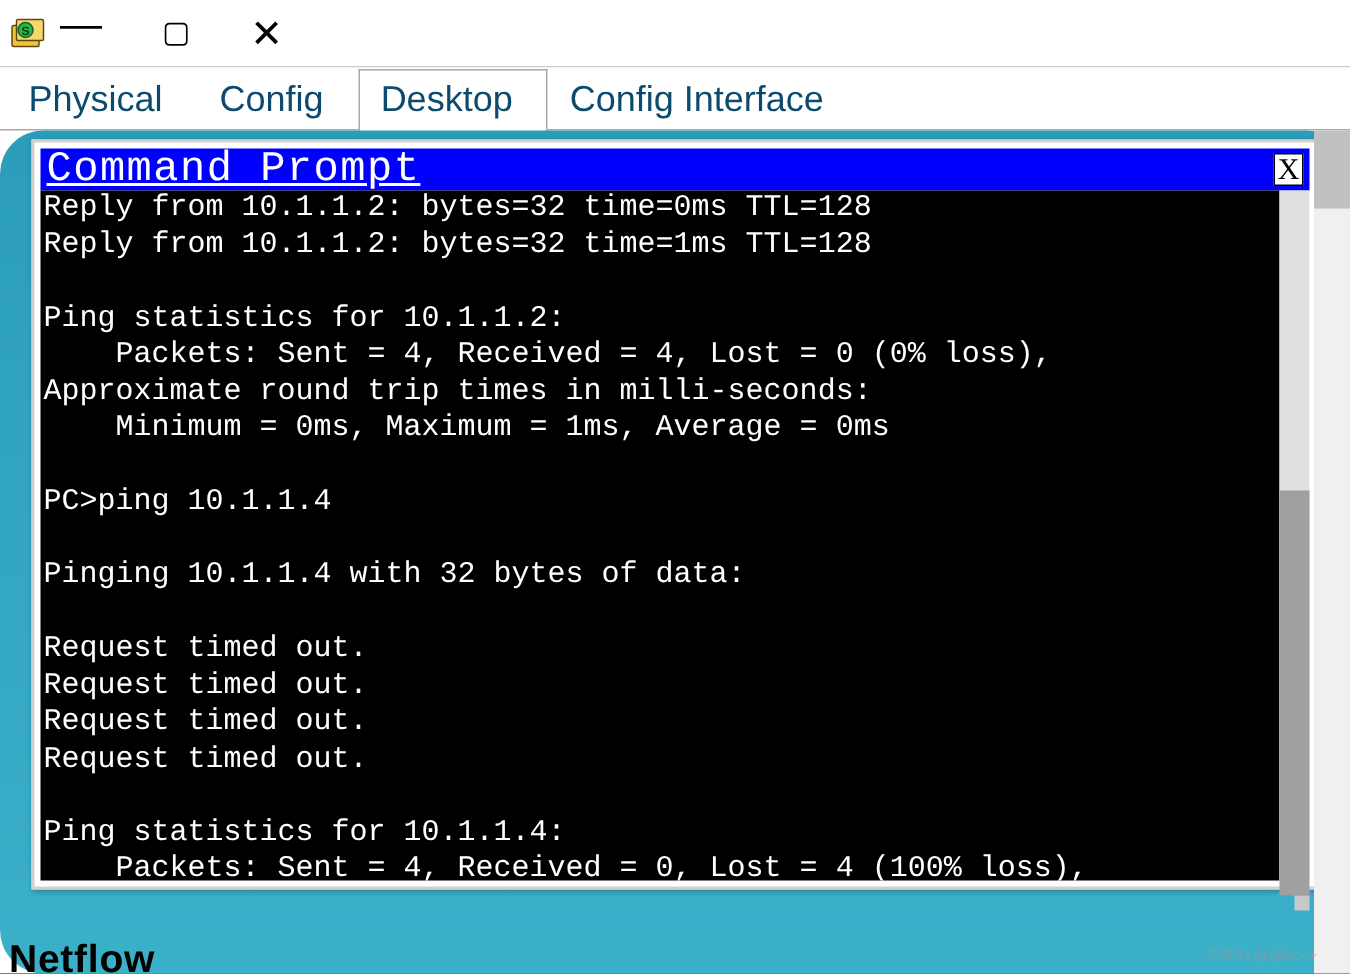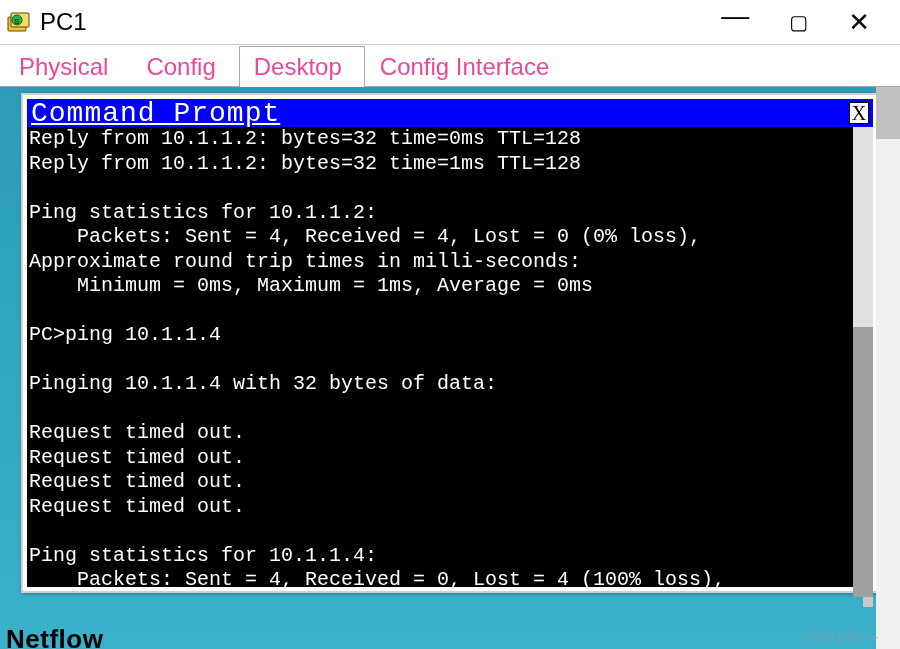--- a/index.html
+++ b/index.html
@@ -48,38 +48,39 @@
       align-items: flex-end;
       height: 42px;
       padding-left: 4px;
     }
     .tab {
       padding: 6px 22px 6px 14px;
       font-size: 24px;
       border: 1px solid transparent;
       border-bottom: none;
       cursor: pointer;
-      color: #ec4899;
+      color: #0c4a6e;
     }
     .tab.active {
       border: 1px solid #aaa;
       border-bottom: 1px solid #fff;
       position: relative;
       top: 1px;
       background: #fff;
     }
     .tab-underline{
       border-top:1px solid #aaa;
       margin-top:-1px;
     }
     .desktop-area {
       background: linear-gradient(#2b9dbb,#3bb0c9);
       height: calc(100% - 87px);
       padding: 6px;
       position: relative;
+      border-radius: 29px;
     }
     .cmd-window {
       background: #fff;
       border: 2px solid #d0d0d0;
       padding: 4px;
       box-shadow: 1px 1px 4px rgba(0,0,0,0.3);
       width: 858px;
       margin: 0 auto;
     }
     .cmd-titlebar {
@@ -185,21 +186,20 @@
 
 <div class="titlebar">
   <div class="icon-wrap">
     <svg width="26" height="22" viewBox="0 0 26 22">
       <rect x="1" y="6" width="18" height="14" rx="1" fill="#f5c237" stroke="#5a4a10" stroke-width="1"></rect>
       <rect x="4" y="2" width="18" height="14" rx="1" fill="#f7d96a" stroke="#5a4a10" stroke-width="1"></rect>
       <circle cx="10" cy="9" r="5" fill="#2bb24c" stroke="#17612a" stroke-width="1"></circle>
       <text x="10" y="12.5" font-size="8" font-family="Arial" font-weight="bold" fill="#0d3d18" text-anchor="middle">S</text>
     </svg>
   </div>
-  <span class="title">PC1</span>
   <div class="win-controls">
     <span class="min">—</span>
     <span class="max">▢</span>
     <span class="close">✕</span>
   </div>
 </div>
 
 <div class="tabs">
   <div class="tab">Physical</div>
   <div class="tab">Config</div>

